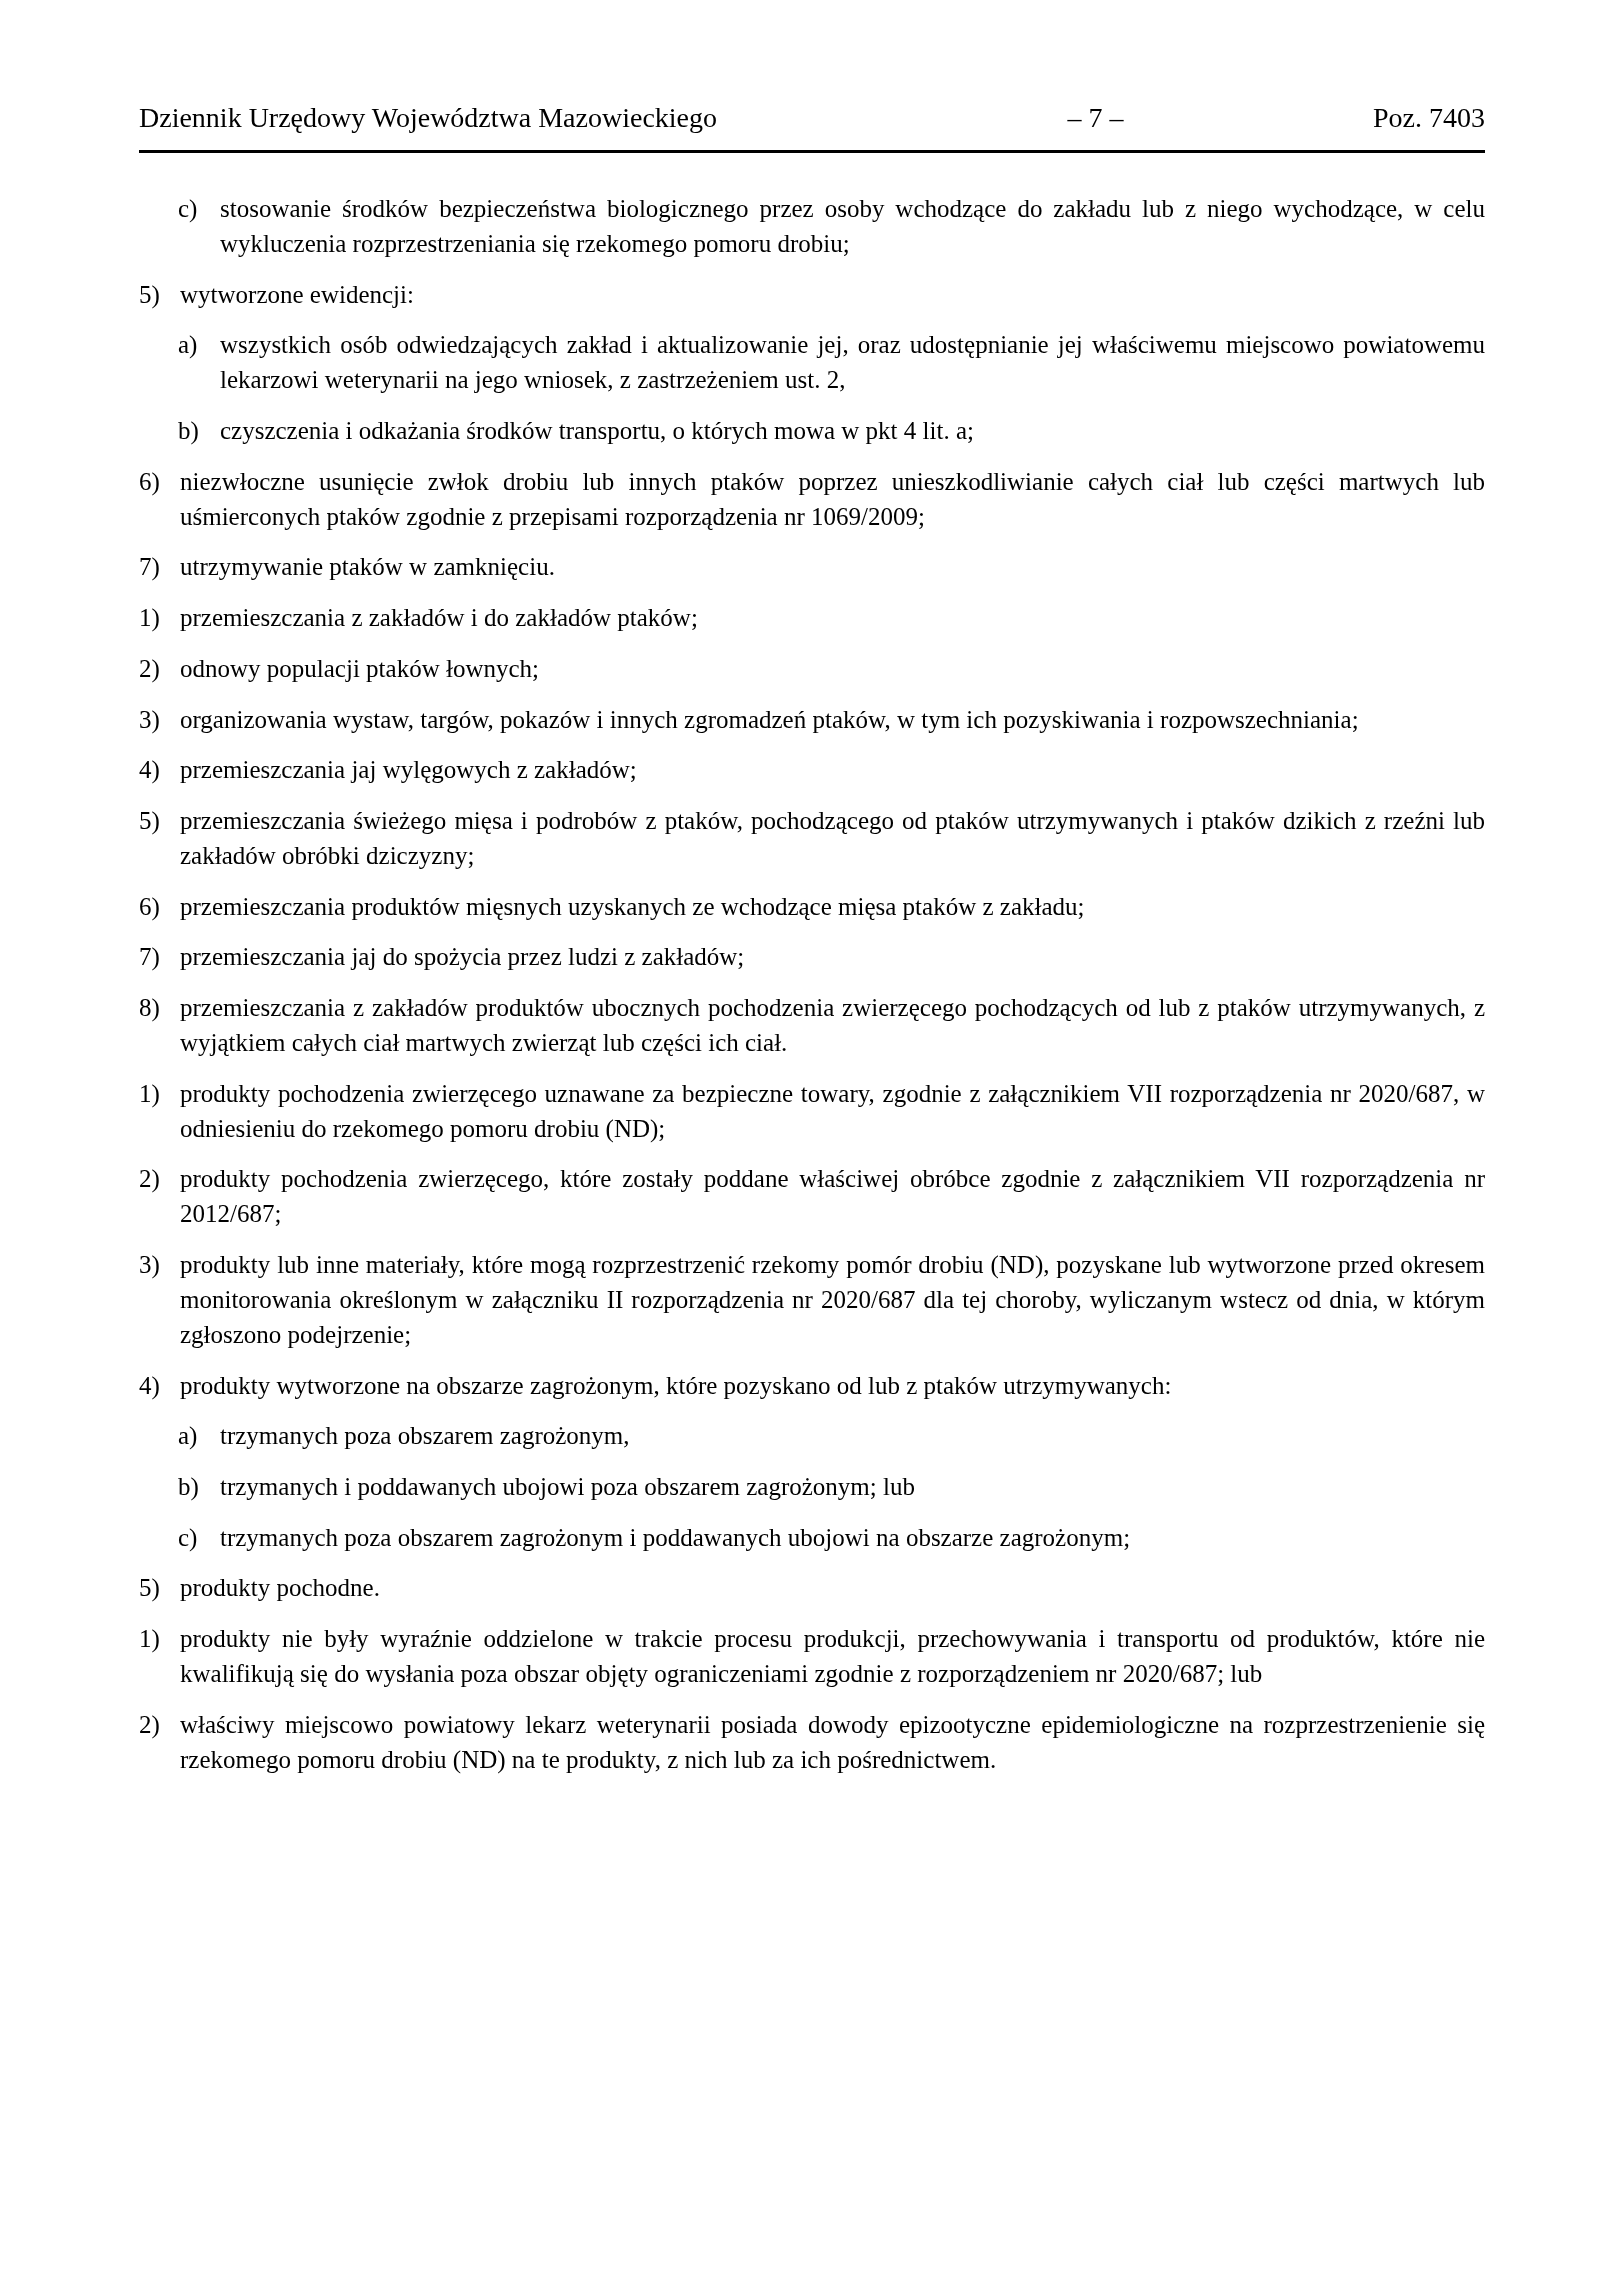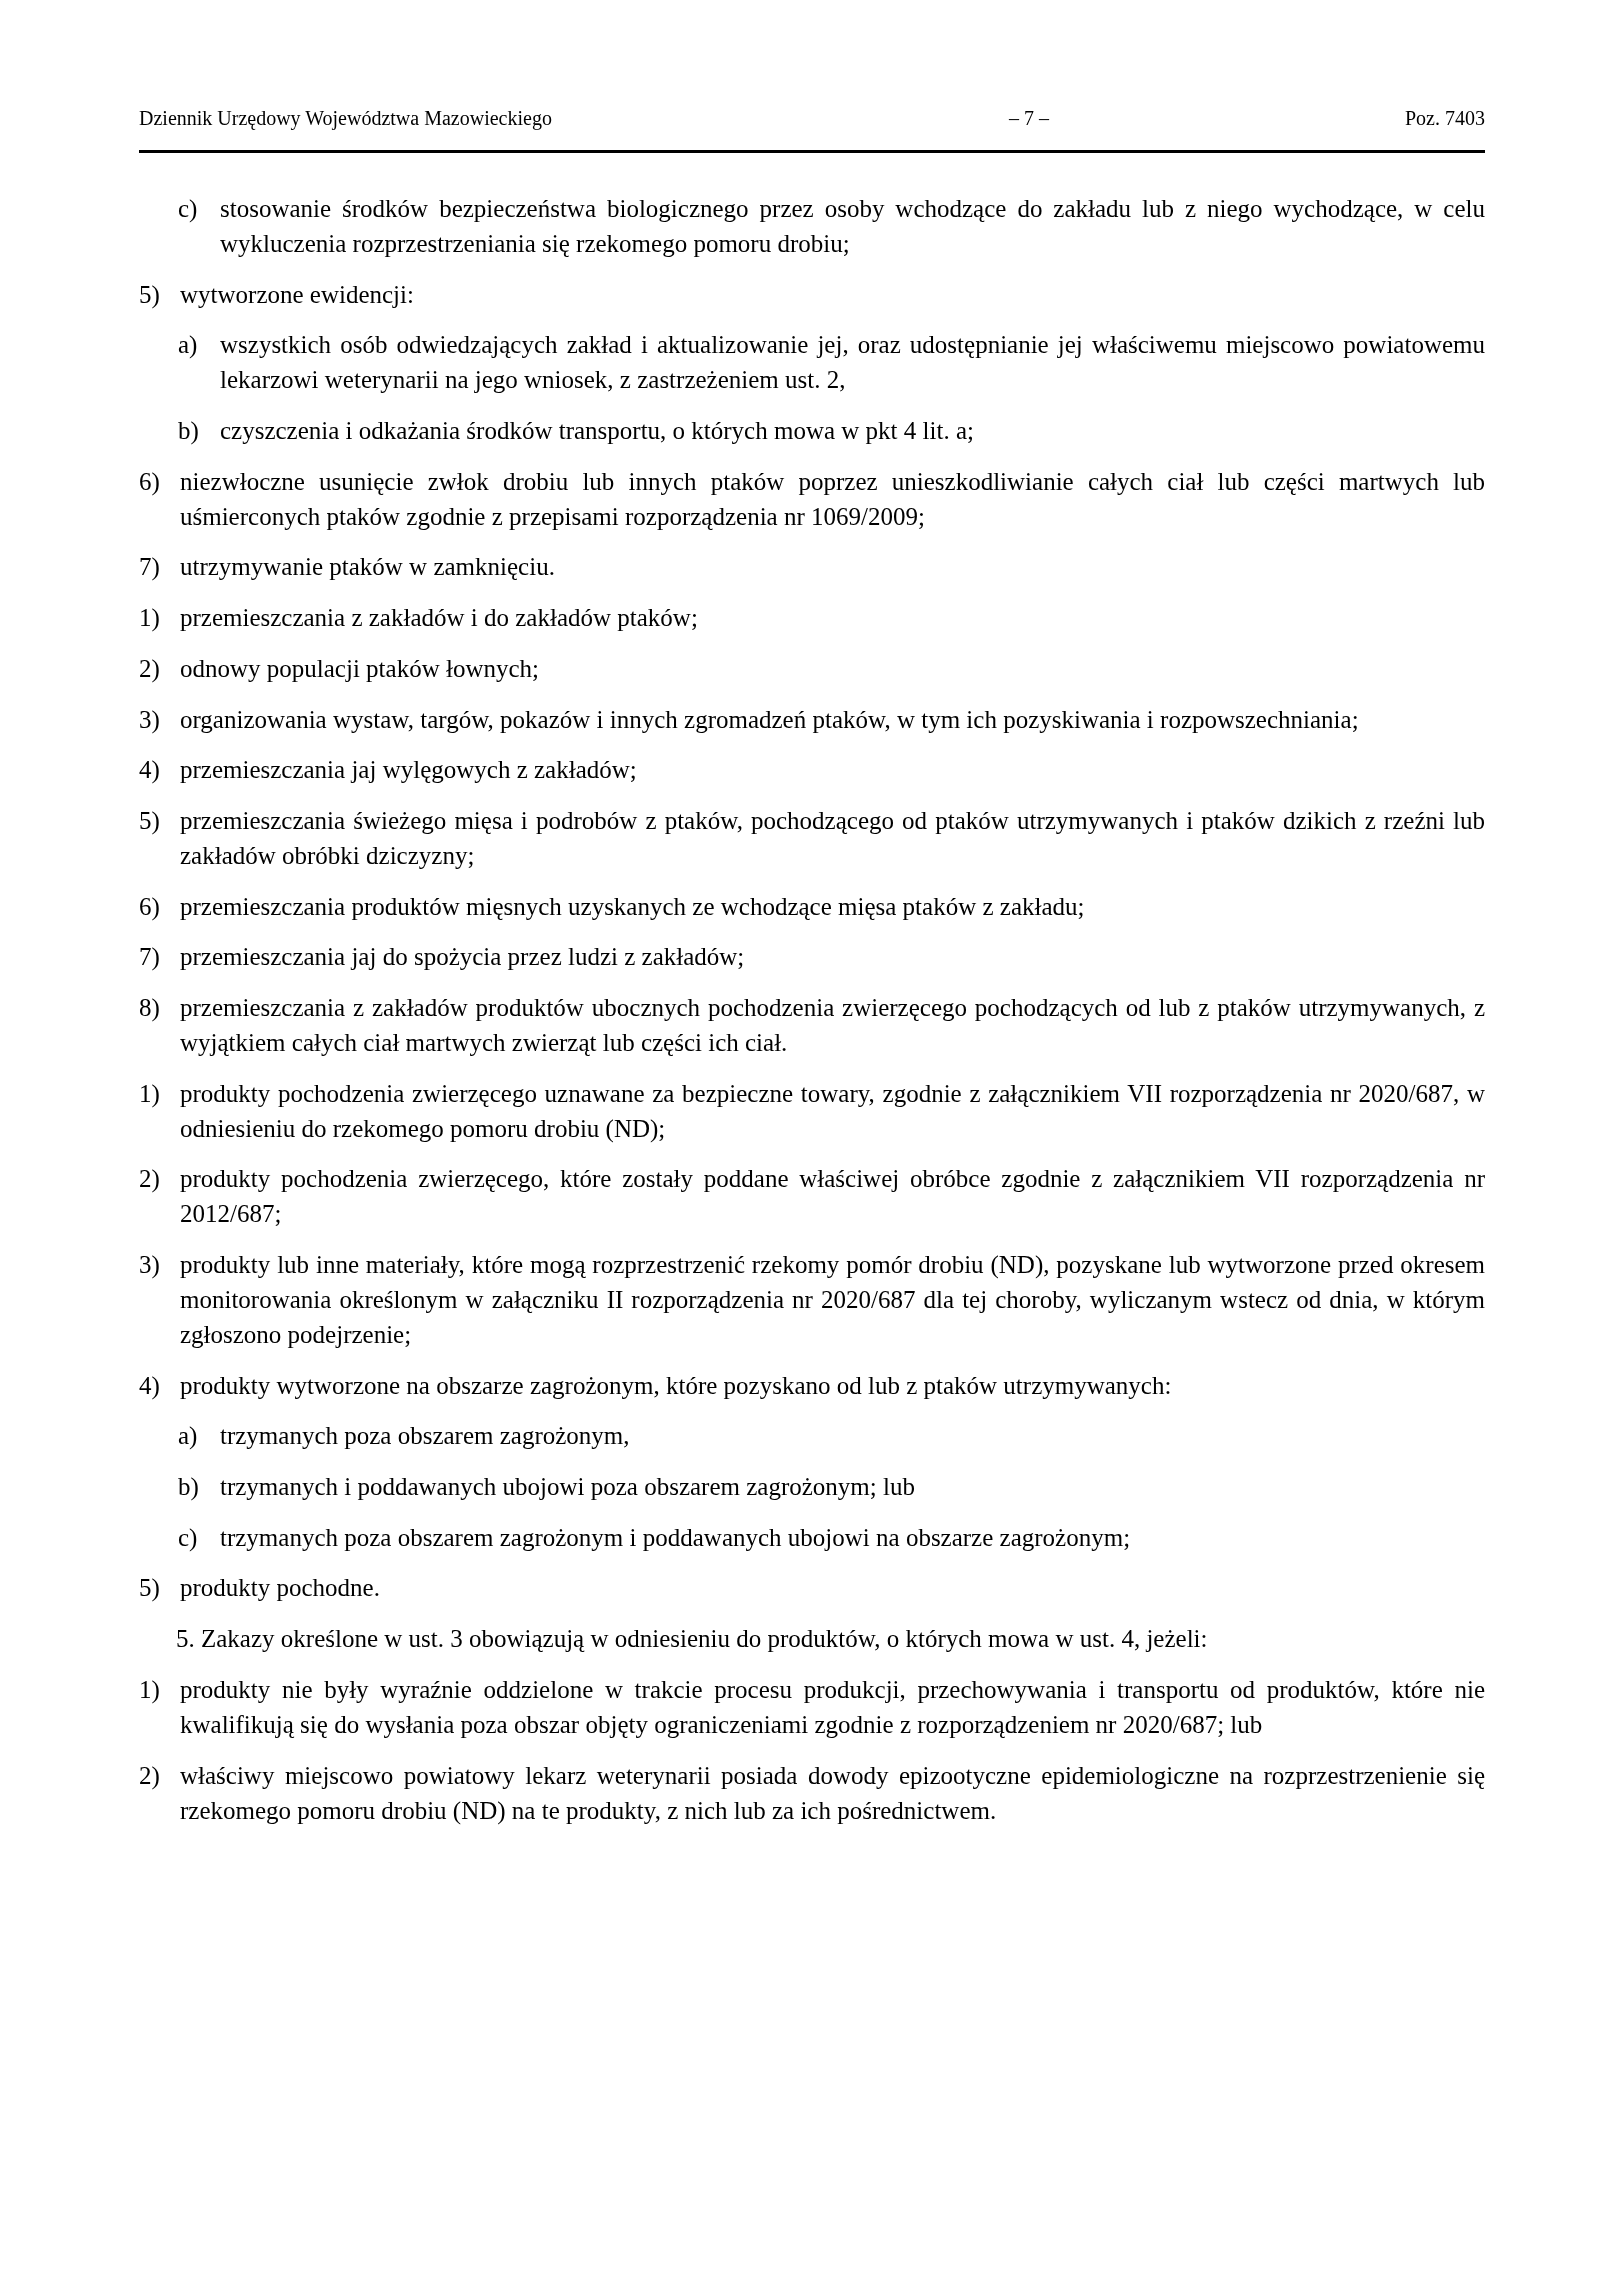--- a/index.html
+++ b/index.html
@@ -25,21 +25,21 @@
   
   .page-header {
     position: absolute;
     left: 139px;
     top: 103px;
     width: 1346px;
     height: 47px;
     display: flex;
     align-items: flex-start;
     justify-content: space-between;
-    font-size: 20px;
+    font-size: 28px;
     line-height: 30px;
     white-space: nowrap;
   }
   .header-left  { text-align: left; }
   .header-center{ text-align: center; flex: 0 0 auto; margin-left: 101px; }
   .header-right { text-align: center; }
   .header-rule {
     position: absolute;
     left: 139px;
     top: 150px;
@@ -204,21 +204,20 @@
         <span class="txt">trzymanych i poddawanych ubojowi poza obszarem zagrożonym; lub</span>
       </div>
       <div class="subitem">
         <span class="marker">c)</span>
         <span class="txt">trzymanych poza obszarem zagrożonym i poddawanych ubojowi na obszarze zagrożonym;</span>
       </div>
       <div class="item">
         <span class="marker">5)</span>
         <span class="txt">produkty pochodne.</span>
       </div>
-      <p class="para">5. Zakazy określone w ust. 3 obowiązują w odniesieniu do produktów, o których mowa w ust. 4, jeżeli:</p>
       <div class="item">
         <span class="marker">1)</span>
         <span class="txt">produkty nie były wyraźnie oddzielone w trakcie procesu produkcji, przechowywania i transportu od produktów, które nie kwalifikują się do wysłania poza obszar objęty ograniczeniami zgodnie z rozporządzeniem nr 2020/687; lub</span>
       </div>
       <div class="item">
         <span class="marker">2)</span>
         <span class="txt">właściwy miejscowo powiatowy lekarz weterynarii posiada dowody epizootyczne epidemiologiczne na rozprzestrzenienie się rzekomego pomoru drobiu (ND) na te produkty, z nich lub za ich pośrednictwem.</span>
       </div>
     </div>
 

